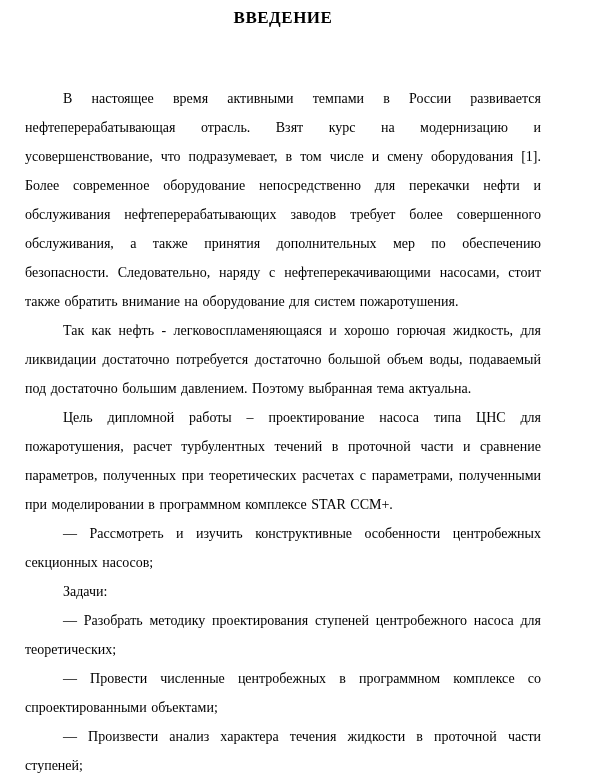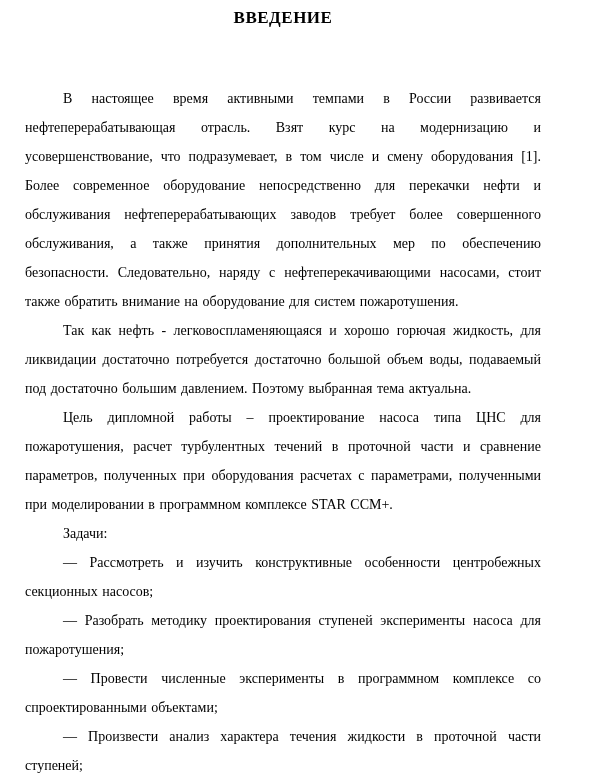--- a/index.html
+++ b/index.html
@@ -38,20 +38,20 @@
   }
 </style>
 </head>
 <body>
 
 <div class="page">
   <h1 class="doc-title">ВВЕДЕНИЕ</h1>
   <div class="paragraphs">
       <p>В настоящее время активными темпами в России развивается нефтеперерабатывающая отрасль. Взят курс на модернизацию и усовершенствование, что подразумевает, в том числе и смену оборудования [1]. Более современное оборудование непосредственно для перекачки нефти и обслуживания нефтеперерабатывающих заводов требует более совершенного обслуживания, а также принятия дополнительных мер по обеспечению безопасности. Следовательно, наряду с нефтеперекачивающими насосами, стоит также обратить внимание на оборудование для систем пожаротушения.</p>
       <p>Так как нефть - легковоспламеняющаяся и хорошо горючая жидкость, для ликвидации достаточно потребуется достаточно большой объем воды, подаваемый под достаточно большим давлением. Поэтому выбранная тема актуальна.</p>
-      <p>Цель дипломной работы – проектирование насоса типа ЦНС для пожаротушения, расчет турбулентных течений в проточной части и сравнение параметров, полученных при оборудования расчетах с параметрами, полученными при моделировании в программном комплексе STAR CCM+.</p>
+      <p>Цель дипломной работы – проектирование насоса типа ЦНС для пожаротушения, расчет турбулентных течений в проточной части и сравнение параметров, полученных при теоретических расчетах с параметрами, полученными при моделировании в программном комплексе STAR CCM+.</p>
+      <p>— Рассмотреть и изучить конструктивные особенности центробежных секционных насосов;</p>
       <p>Задачи:</p>
-      <p>— Рассмотреть и изучить конструктивные особенности центробежных секционных насосов;</p>
-      <p>— Разобрать методику проектирования ступеней эксперименты насоса для пожаротушения;</p>
-      <p>— Провести численные эксперименты в программном комплексе со спроектированными объектами;</p>
+      <p>— Разобрать методику проектирования ступеней центробежного насоса для теоретических;</p>
+      <p>— Провести численные центробежных в программном комплексе со спроектированными объектами;</p>
       <p>— Произвести анализ характера течения жидкости в проточной части ступеней;</p>
     </div>
 </div>
 
 </body></html>

